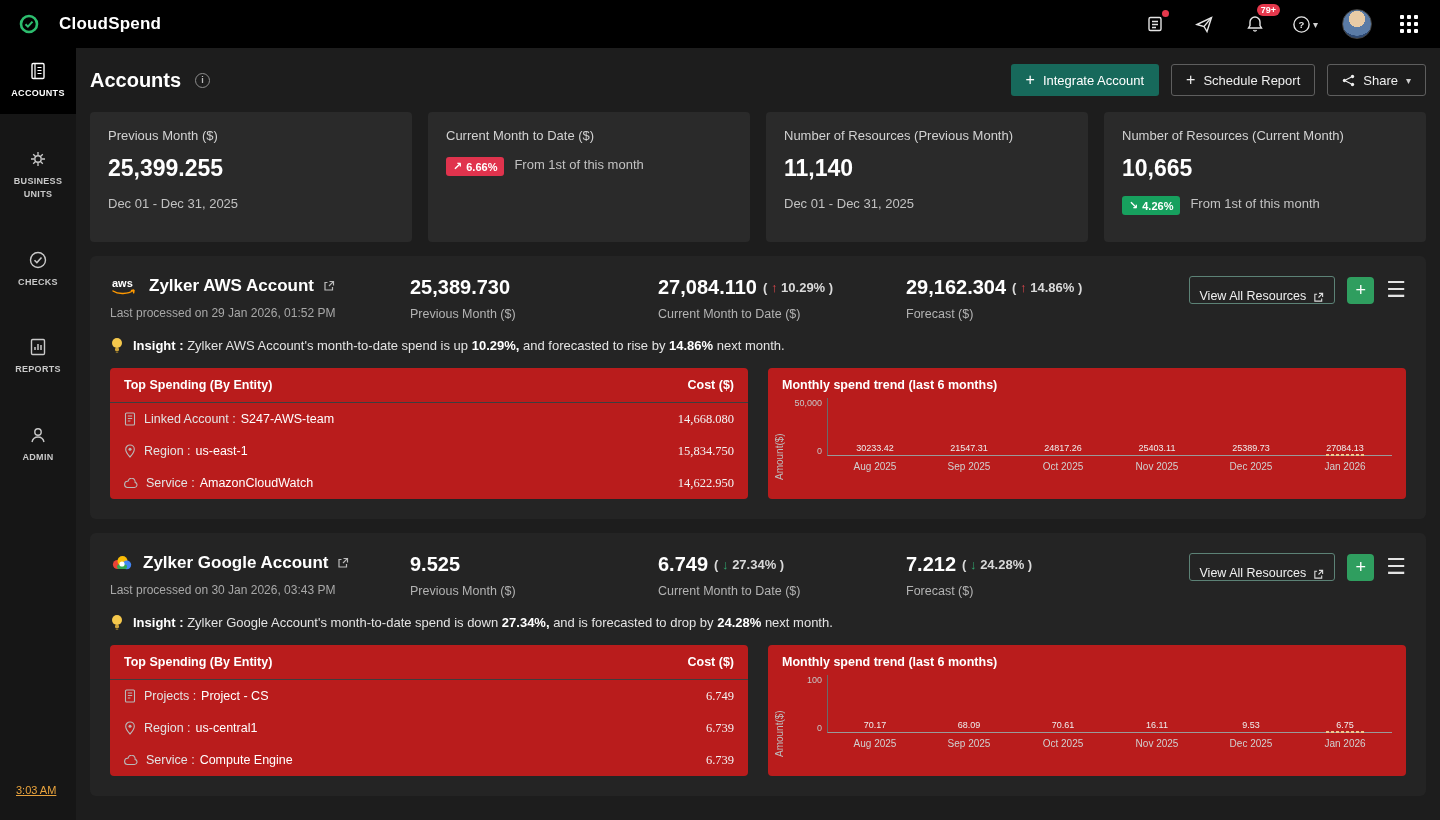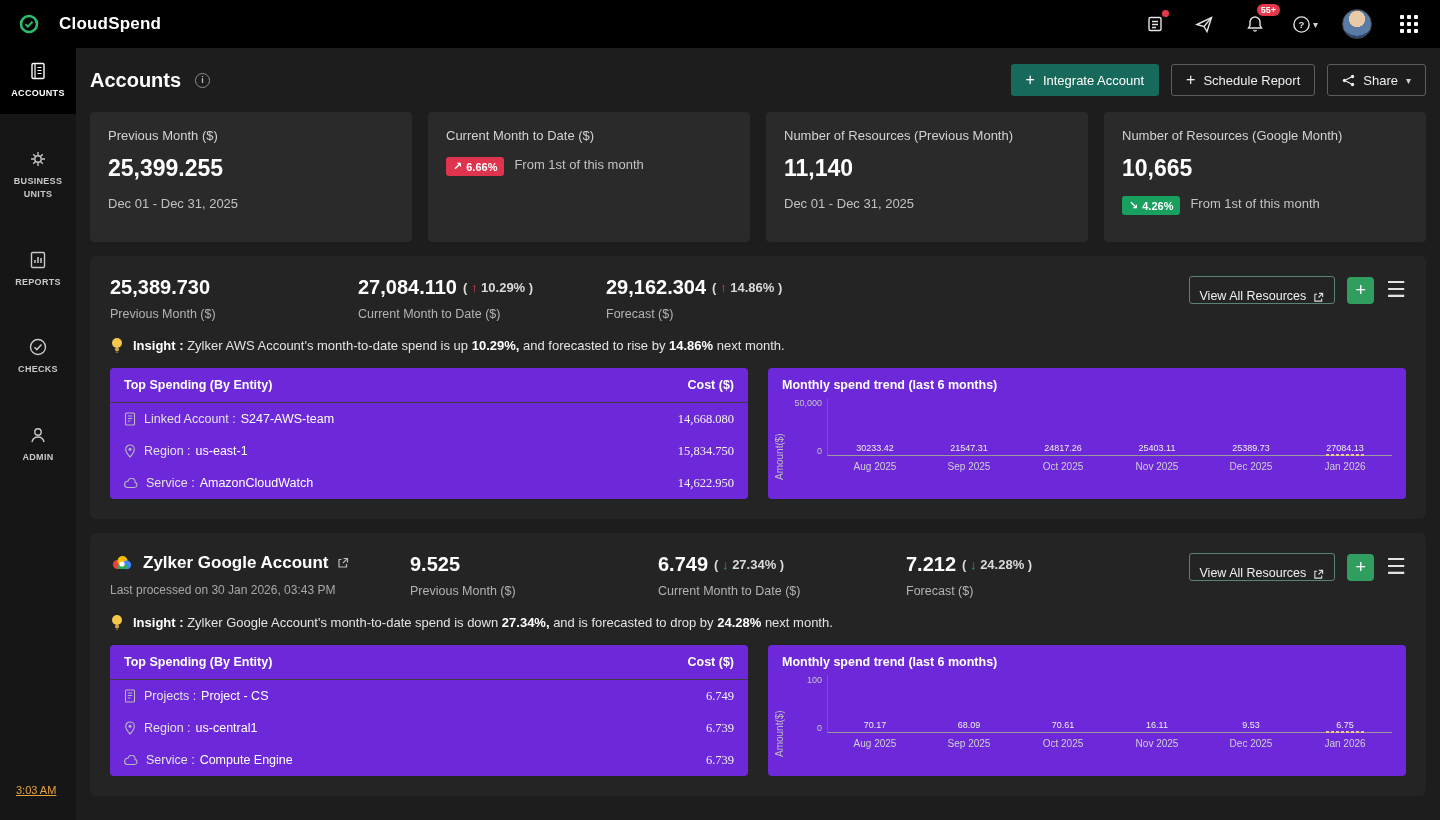--- a/index.html
+++ b/index.html
@@ -83,21 +83,21 @@
   .btn-view { height:28px; padding:0 10px; font-size:12.5px; border:1px solid #5c8276; border-radius:3px;
     background:transparent; color:#f0f0f0; display:flex; align-items:flex-end; gap:7px; cursor:pointer; }
   .btn-plus { width:27px; height:27px; border-radius:4px; background:#2f9e5f; color:#fff; font-size:18px;
     display:flex; align-items:center; justify-content:center; cursor:pointer; }
   .menu-icon { font-size:22px; color:#e3e3e3; line-height:1; cursor:pointer; }
 
   .insight-row { display:flex; align-items:center; gap:9px; margin:16px 0 14px; font-size:13px; color:#e3e3e3; }
   .insight-row b { color:#fff; }
 
   .panels { display:flex; gap:20px; }
-  .panel { flex:1 1 0; background:#6d28d9; border-radius:4px; }
+  .panel { flex:1 1 0; background:#b91c1c; border-radius:4px; }
   .sp-header { display:flex; justify-content:space-between; padding:10px 14px;
     border-bottom:1px solid #3e3e3e; font-size:12.5px; font-weight:700; }
   .sp-row { display:flex; align-items:center; padding:8px 14px; font-size:12.5px; height:32px; }
   .sp-row .row-icon { margin-right:8px; display:flex; }
   .sp-key { color:#e3e3e3; margin-right:5px; }
   .sp-name { color:#fff; }
   .sp-cost { margin-left:auto; color:#f2f2f2;font-family:Liberation Serif, serif; }
 
   .chart-title { padding:10px 14px 4px; font-size:12.5px; font-weight:700; }
   .chart-body { display:flex; padding:2px 14px 0 6px; }
@@ -145,21 +145,21 @@
         <svg width="19" height="19" viewBox="0 0 19 19">
             <path d="M2 9.5L16.5 2.5 12 16.5l-3-5z" fill="none" stroke="#e4e4e4" stroke-width="1.4"></path>
             <path d="M9 11.5l7.5-9" stroke="#e4e4e4" stroke-width="1.2"></path>
           </svg>
       </span>
       <span class="tb-icon">
         <svg width="18" height="18" viewBox="0 0 18 18">
             <path d="M9 2a5 5 0 0 0-5 5v3.5L2.5 13h13L14 10.5V7a5 5 0 0 0-5-5z" fill="none" stroke="#e4e4e4" stroke-width="1.4"></path>
             <path d="M7.5 15a1.6 1.6 0 0 0 3 0" fill="none" stroke="#e4e4e4" stroke-width="1.3"></path>
           </svg>
-        <span class="count-badge">55+</span>
+        <span class="count-badge">79+</span>
       </span>
       <span class="help-wrap">
         <svg width="19" height="19" viewBox="0 0 19 19">
             <circle cx="9.5" cy="9.5" r="7.6" fill="none" stroke="#e4e4e4" stroke-width="1.4"></circle>
             <text x="9.5" y="13" text-anchor="middle" font-size="9.5" fill="#e4e4e4" font-family="Liberation Sans, sans-serif" font-weight="bold">?</text>
           </svg>
         <span class="chev">▾</span>
       </span>
       <span class="avatar"></span>
       <span class="tb-icon">
@@ -194,34 +194,34 @@
         <svg width="20" height="20" viewBox="0 0 20 20">
             <circle cx="10" cy="10" r="3.2" fill="none" stroke="#c9c9c9" stroke-width="1.4"></circle>
             <path d="M10 3v3M10 14v3M3 10h3M14 10h3M5.2 5.2l2.1 2.1M12.7 12.7l2.1 2.1M14.8 5.2l-2.1 2.1M7.3 12.7l-2.1 2.1" stroke="#c9c9c9" stroke-width="1.3"></path>
           </svg>
       </span>
       <span class="side-label">BUSINESS UNITS</span>
     </div>
     <div class="side-item">
       <span>
         <svg width="20" height="20" viewBox="0 0 20 20">
-            <rect x="3.5" y="2.5" width="13" height="15" rx="1.2" fill="none" stroke="#c9c9c9" stroke-width="1.4"></rect>
-            <path d="M7 13v-3M10 13V7M13 13v-5" stroke="#c9c9c9" stroke-width="1.5"></path>
-          </svg>
-      </span>
-      <span class="side-label">REPORTS</span>
+            <circle cx="10" cy="10" r="7.5" fill="none" stroke="#c9c9c9" stroke-width="1.4"></circle>
+            <path d="M6.5 10.2l2.4 2.4 4.6-5" fill="none" stroke="#c9c9c9" stroke-width="1.5"></path>
+          </svg>
+      </span>
+      <span class="side-label">CHECKS</span>
     </div>
     <div class="side-item">
       <span>
         <svg width="20" height="20" viewBox="0 0 20 20">
-            <circle cx="10" cy="10" r="7.5" fill="none" stroke="#c9c9c9" stroke-width="1.4"></circle>
-            <path d="M6.5 10.2l2.4 2.4 4.6-5" fill="none" stroke="#c9c9c9" stroke-width="1.5"></path>
-          </svg>
-      </span>
-      <span class="side-label">CHECKS</span>
+            <rect x="3.5" y="2.5" width="13" height="15" rx="1.2" fill="none" stroke="#c9c9c9" stroke-width="1.4"></rect>
+            <path d="M7 13v-3M10 13V7M13 13v-5" stroke="#c9c9c9" stroke-width="1.5"></path>
+          </svg>
+      </span>
+      <span class="side-label">REPORTS</span>
     </div>
     <div class="side-item">
       <span>
         <svg width="20" height="20" viewBox="0 0 20 20">
             <circle cx="10" cy="7" r="3.2" fill="none" stroke="#c9c9c9" stroke-width="1.4"></circle>
             <path d="M4 17c.8-3.4 3-5 6-5s5.2 1.6 6 5" fill="none" stroke="#c9c9c9" stroke-width="1.4"></path>
           </svg>
       </span>
       <span class="side-label">ADMIN</span>
     </div>
@@ -276,34 +276,52 @@
         </div>
       </div>
       <div class="sum-card">
         <div class="sum-label">Number of Resources (Previous Month)</div>
         <div class="sum-value">11,140</div>
         <div class="sum-sub">
             <span>Dec 01 - Dec 31, 2025</span>
           </div>
       </div>
       <div class="sum-card">
-        <div class="sum-label">Number of Resources (Google Month)</div>
+        <div class="sum-label">Number of Resources (Current Month)</div>
         <div class="sum-value">10,665</div>
         <div class="sum-sub">
           <span class="pct-badge pct-green">
               <span>↘</span>
               <span>4.26%</span>
             </span>
           <span>From 1st of this month</span>
         </div>
       </div>
     </div>
 
     <div class="acct-card">
       <div class="acct-header">
+        <div class="acct-id">
+          <div class="acct-name-row">
+            <span>
+              <svg width="30" height="20" viewBox="0 0 30 20">
+                  <text x="2" y="11" font-size="11" font-weight="bold" fill="#fff" font-family="Liberation Sans, sans-serif">aws</text>
+                  <path d="M3 15c5 3.5 15 3.5 21-1l-2.5.4M24 14.4l-.4 2.4" fill="none" stroke="#FF9900" stroke-width="1.5" stroke-linecap="round"></path>
+                </svg>
+            </span>
+            <span class="acct-name">Zylker AWS Account</span>
+            <span>
+              <svg width="12" height="12" viewBox="0 0 12 12">
+                  <path d="M4.5 2.5H2v7.5h7.5V7" fill="none" stroke="#bbb" stroke-width="1.2"></path>
+                  <path d="M6.5 1.5h4v4M10.3 1.7L6 6" fill="none" stroke="#bbb" stroke-width="1.2"></path>
+                </svg>
+            </span>
+          </div>
+          <div class="acct-proc">Last processed on 29 Jan 2026, 01:52 PM</div>
+        </div>
         <div class="stat">
           <div class="stat-val-row">
               <span class="stat-value">25,389.730</span>
             </div>
           <div class="stat-label">Previous Month ($)</div>
         </div>
         <div class="stat">
           <div class="stat-val-row">
             <span class="stat-value">27,084.110</span>
             <span class="stat-change">(&nbsp;<span class="arrow-up">↑</span>&nbsp;<span>10.29%</span>&nbsp;)</span>

